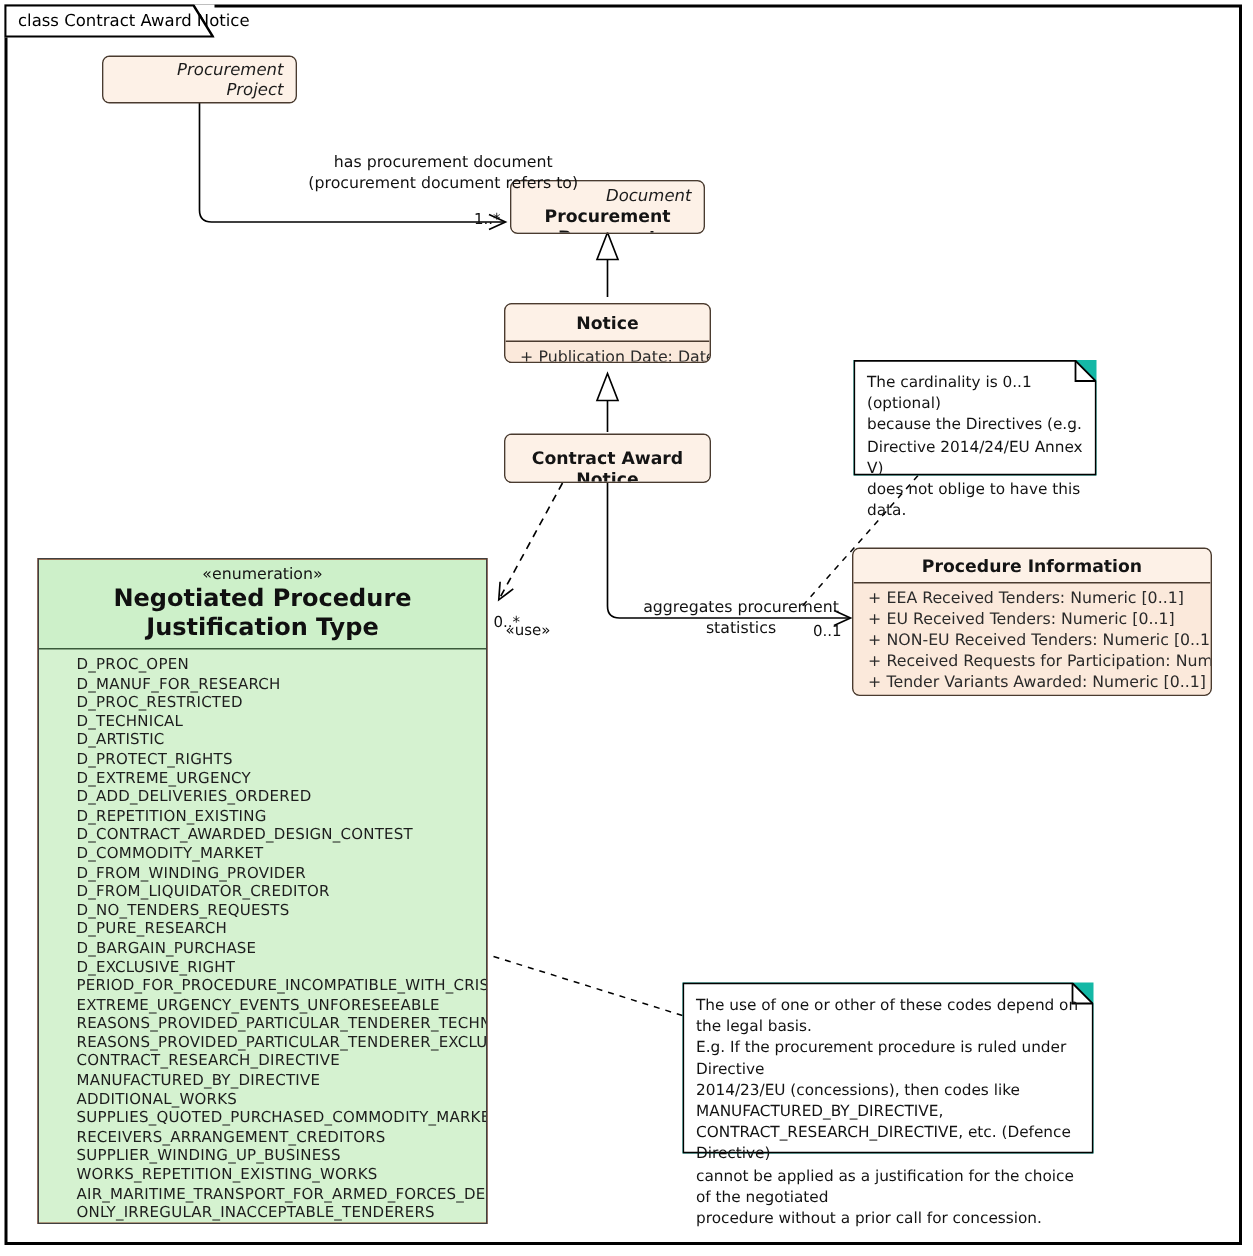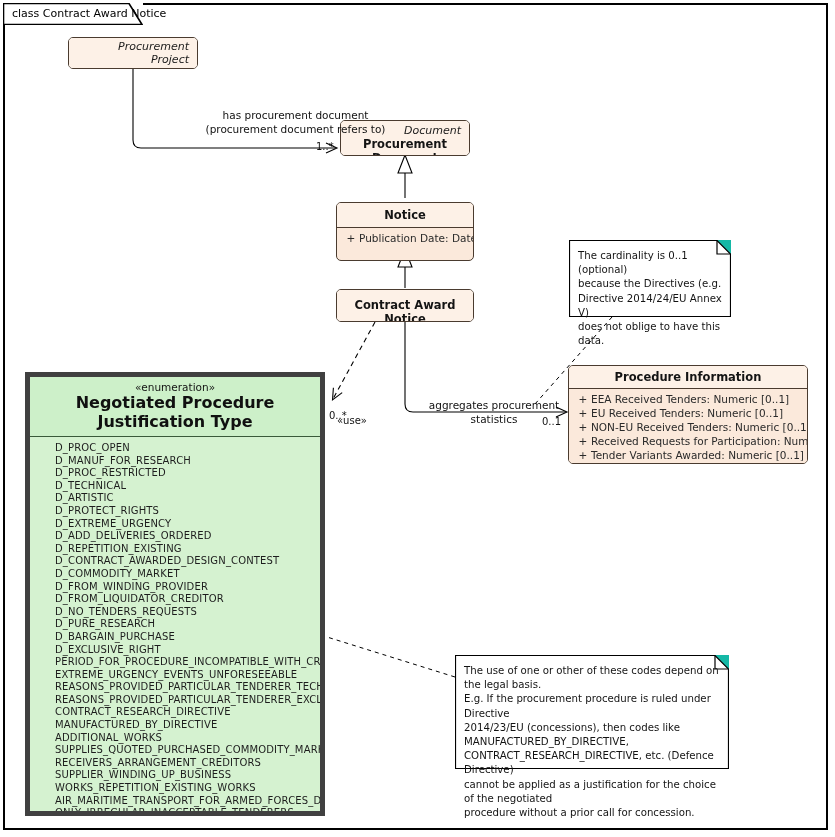--- a/index.html
+++ b/index.html
@@ -102,21 +102,21 @@
   }
 
   
   #enum-negotiated {
     position: absolute;
     left: 25px;
     top: 372px;
     width: 300px;
     height: 444px;
     box-sizing: border-box;
-    border: 5px solid #404040;
+    border: 1px solid #404040;
     background: #c2410c;
     overflow: hidden;
   }
   #enum-negotiated .enum-hdr {
     background: #cdf0c9;
     padding: 4px 6px 5px 6px;
     text-align: center;
   }
   #enum-negotiated .enum-stereo {
     display: block;
@@ -242,21 +242,21 @@
     </div>
   </div>
 
   <div class="uml-class" id="cls-procurement-document" style="left:340px; top:120px; width:130px; height:36px;">
     <div class="hdr" style="height:100%; padding-top:3px;">
       <span class="stereo-right">Document</span>
       <span class="cname">Procurement Document</span>
     </div>
   </div>
 
-  <div class="uml-class" id="cls-notice" style="left:336px; top:202px; width:138px; height:59px;">
+  <div class="uml-class" id="cls-notice" style="left:336px; top:202px; width:138px; height:40px;">
     <div class="hdr" style="padding-top:5px; padding-bottom:5px;">
       <span class="cname">Notice</span>
     </div>
     <div class="compartment">
       <div class="attr">
         <span class="vis">+</span><span>Publication Date: Date</span>
       </div>
     </div>
   </div>
 
@@ -321,21 +321,21 @@
         <div class="lit">ADDITIONAL_WORKS</div>
         <div class="lit">SUPPLIES_QUOTED_PURCHASED_COMMODITY_MARKET</div>
         <div class="lit">RECEIVERS_ARRANGEMENT_CREDITORS</div>
         <div class="lit">SUPPLIER_WINDING_UP_BUSINESS</div>
         <div class="lit">WORKS_REPETITION_EXISTING_WORKS</div>
         <div class="lit">AIR_MARITIME_TRANSPORT_FOR_ARMED_FORCES_DEPLOYMENT</div>
         <div class="lit">ONLY_IRREGULAR_INACCEPTABLE_TENDERERS</div>
       </div>
   </div>
 
-  <div class="edge-label" style="left:148px; top:108px; width:295px;">has procurement document
+  <div class="edge-label" style="left:148px; top:101px; width:295px;">has procurement document
 (procurement document refers to)</div>
   <div class="mult-label" style="left:316px; top:141px;">1..*</div>
 
   <div class="stereo-label" style="left:337px; top:367px;margin-top:48px;">«use»</div>
   <div class="mult-label" style="left:329px; top:410px;">0..*</div>
 
   <div class="edge-label" style="left:409px; top:398px; width:170px;">aggregates procurement
 statistics</div>
   <div class="mult-label" style="left:542px; top:416px;">0..1</div>
 

